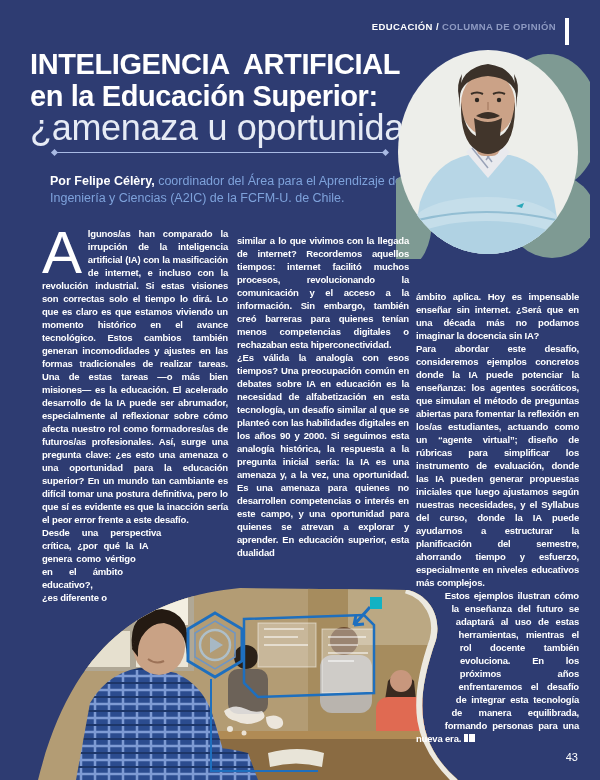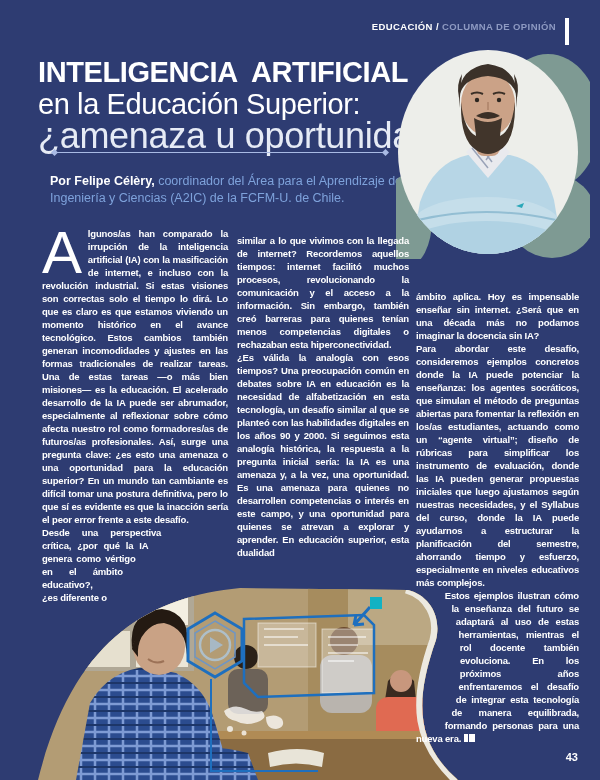--- a/index.html
+++ b/index.html
@@ -4,24 +4,24 @@
 <style>
   html,body{margin:0;padding:0;background:#1d274d;}
   .page{position:relative;width:600px;height:780px;background:#2e3c72;overflow:hidden;
         font-family:"Liberation Sans",sans-serif;color:#fff;}
   
   .kicker{position:absolute;top:21px;right:44px;font-size:9.5px;letter-spacing:.4px;white-space:nowrap;}
   .kicker-main{color:#ffffff;font-weight:bold;text-align:right;}
   .kicker-sub{color:#8e9ac2;font-weight:bold;margin-top:48px;}
   .kicker-bar{position:absolute;top:-3px;right:-13px;width:4px;height:27px;background:#fff;}
   
-  .title{position:absolute;left:30px;top:48px;margin:8px;line-height:32px;}
+  .title{position:absolute;left:30px;top:48px;margin:0;line-height:32px;}
   .title span{display:block;}
   .t1{font-size:29px;font-weight:bold;letter-spacing:-.4px;white-space:pre-wrap;}
-  .t2{font-size:29px;font-weight:normal;letter-spacing:-.4px;}
+  .t2{font-size:29px;font-weight:bold;letter-spacing:-.4px;}
   .t3{font-size:36px;font-weight:normal;color:#e6ebf5;letter-spacing:-.3px;}
   
   .divider{position:absolute;left:56px;top:152px;width:328px;height:1px;background:#a9bae4;}
   .divider::before,.divider::after{content:"";position:absolute;top:-2px;width:5px;height:5px;background:#a9bae4;transform:rotate(45deg);}
   .divider::before{left:-4px;} .divider::after{right:-4px;}
   
   .byline{position:absolute;left:42px;top:165px;width:366px;margin:8px;font-size:12.5px;line-height:16.5px;font-weight:normal;}
   .byline strong{color:#ffffff;}
   .byline span{color:#7ea2db;}
   
@@ -36,21 +36,21 @@
                shape-outside:polygon(55% 0,0 100%,100% 100%,100% 0);}
   .wrapshape-l{float:left;width:56px;height:143px;
                shape-outside:ellipse(50px 80px at -10px 50%);shape-margin:4px;}
   .endmark{display:inline-block;width:11px;height:8px;margin-left:3px;
            background:linear-gradient(90deg,#fff 0 32%,transparent 32% 46%,#fff 46% 100%);}
   
   .portrait{position:absolute;left:396px;top:44px;width:194px;height:215px;z-index:1;}
   
   .photo{position:absolute;left:18px;top:585px;width:564px;height:195px;z-index:1;
          clip-path:path('M222,3 C130,12 55,55 20,195 L440,195 C400,160 395,120 418,55 C424,30 410,10 390,5 Z');}
-  .pagenum{position:absolute;right:22px;bottom:17px;font-size:11px;font-weight:bold;color:#fff;}
+  .pagenum{position:absolute;right:22px;bottom:17px;font-size:11px;font-weight:normal;color:#fff;}
 </style>
 </head>
 <body>
 
 <div class="page">
 
   <div class="kicker">
     <span class="kicker-main">EDUCACIÓN /</span><span class="kicker-sub"> COLUMNA DE OPINIÓN</span>
     <span class="kicker-bar"></span>
   </div>

